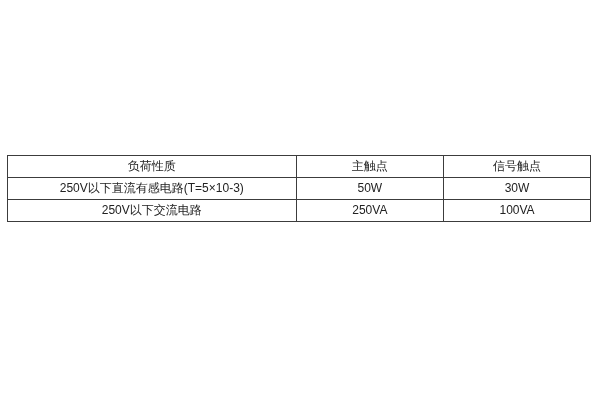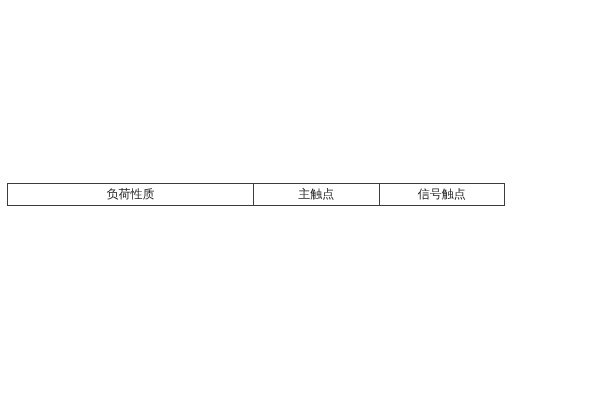--- a/index.html
+++ b/index.html
@@ -16,25 +16,24 @@
     position: relative;
     width: 600px;
     height: 400px;
     background: #ffffff;
     overflow: hidden;
   }
   table.spec-table {
     position: absolute;
     left: 7px;
     top: 155px;
-    width: 498px;
+    width: 584px;
     border-collapse: collapse;
     table-layout: fixed;
     background: #ffffff;
-    margin-top: 28px;
   }
   .spec-table th,
   .spec-table td {
     border: 1px solid #3c3c3c;
     height: 21px;
     text-align: center;
     vertical-align: middle;
     font-size: 12px;
     font-weight: 400;
     color: #222222;
@@ -55,15 +54,25 @@
       <col style="width:25.2%">
     </colgroup>
     <thead>
       <tr>
         <th>负荷性质</th>
         <th>主触点</th>
         <th>信号触点</th>
       </tr>
     </thead>
     <tbody>
+      <tr>
+        <td>250V以下直流有感电路(T=5×10-3)</td>
+        <td>50W</td>
+        <td>30W</td>
+      </tr>
+      <tr>
+        <td>250V以下交流电路</td>
+        <td>250VA</td>
+        <td>100VA</td>
+      </tr>
     </tbody>
   </table>
 </div>
 
 </body></html>

